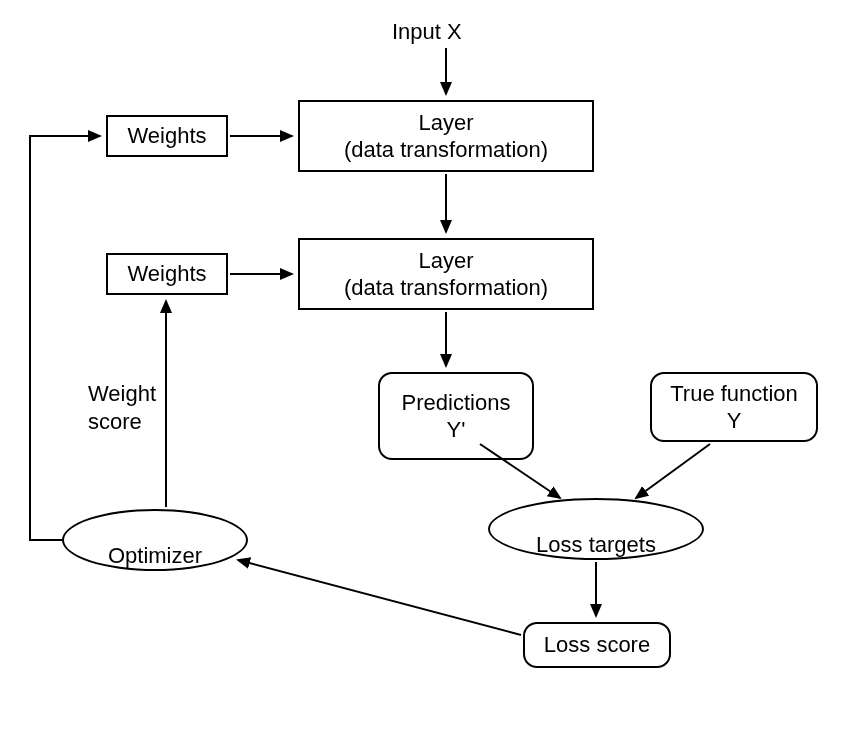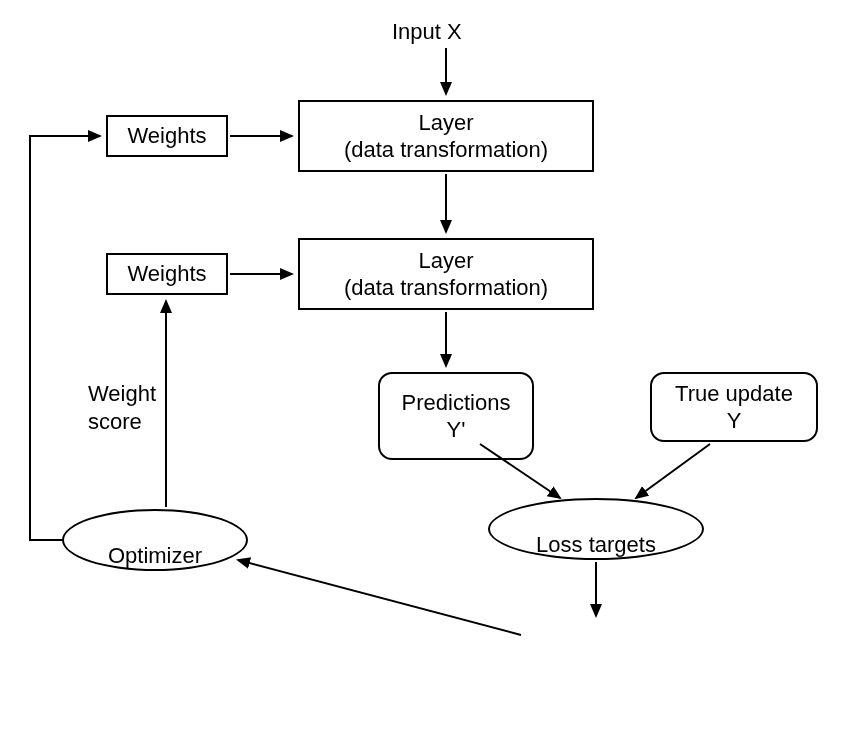--- a/index.html
+++ b/index.html
@@ -66,28 +66,31 @@
     <span>Layer</span>
     <span>(data transformation)</span>
   </div>
 
   <div class="box rounded" style="left:378px; top:372px; width:156px; height:88px;">
     <span>Predictions</span>
     <span>Y'</span>
   </div>
 
   <div class="box rounded" style="left:650px; top:372px; width:168px; height:70px;">
-    <span>True update</span>
+    <span>True function</span>
     <span>Y</span>
   </div>
 
   <div class="box ellipse" style="left:488px; top:498px; width:216px; height:62px;">
     <span>Loss targets</span>
   </div>
 
+  <div class="box rounded" style="left:523px; top:622px; width:148px; height:46px;">
+    <span>Loss score</span>
+  </div>
 
   <div class="box ellipse" style="left:62px; top:509px; width:186px; height:62px;">
     <span>Optimizer</span>
   </div>
 
   <div class="label" style="left:88px; top:380px; width:90px; text-align:left;">
     <span>Weight</span><br>
     <span>score</span>
   </div>
 

